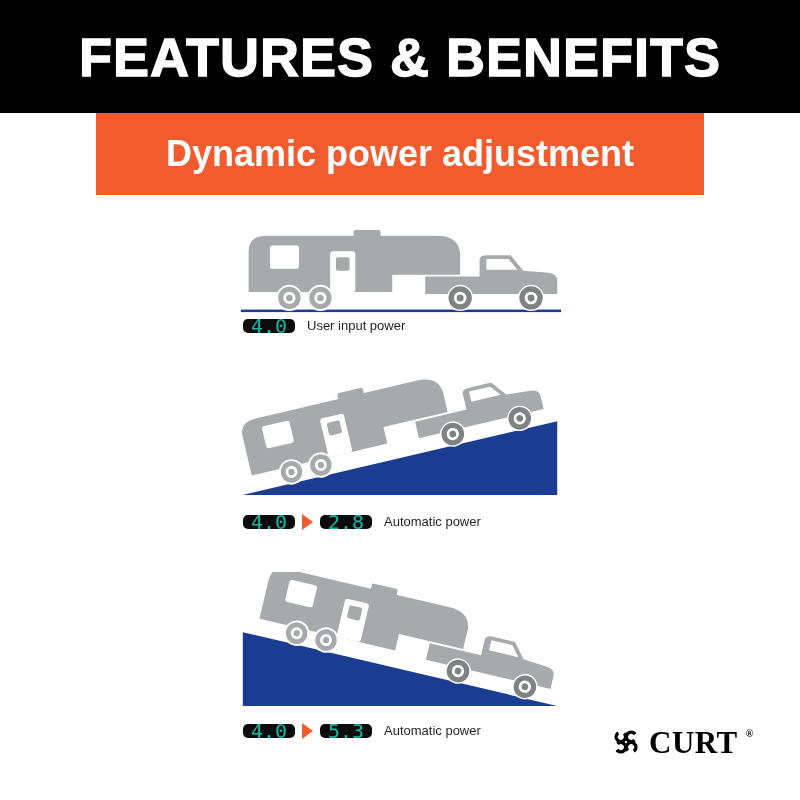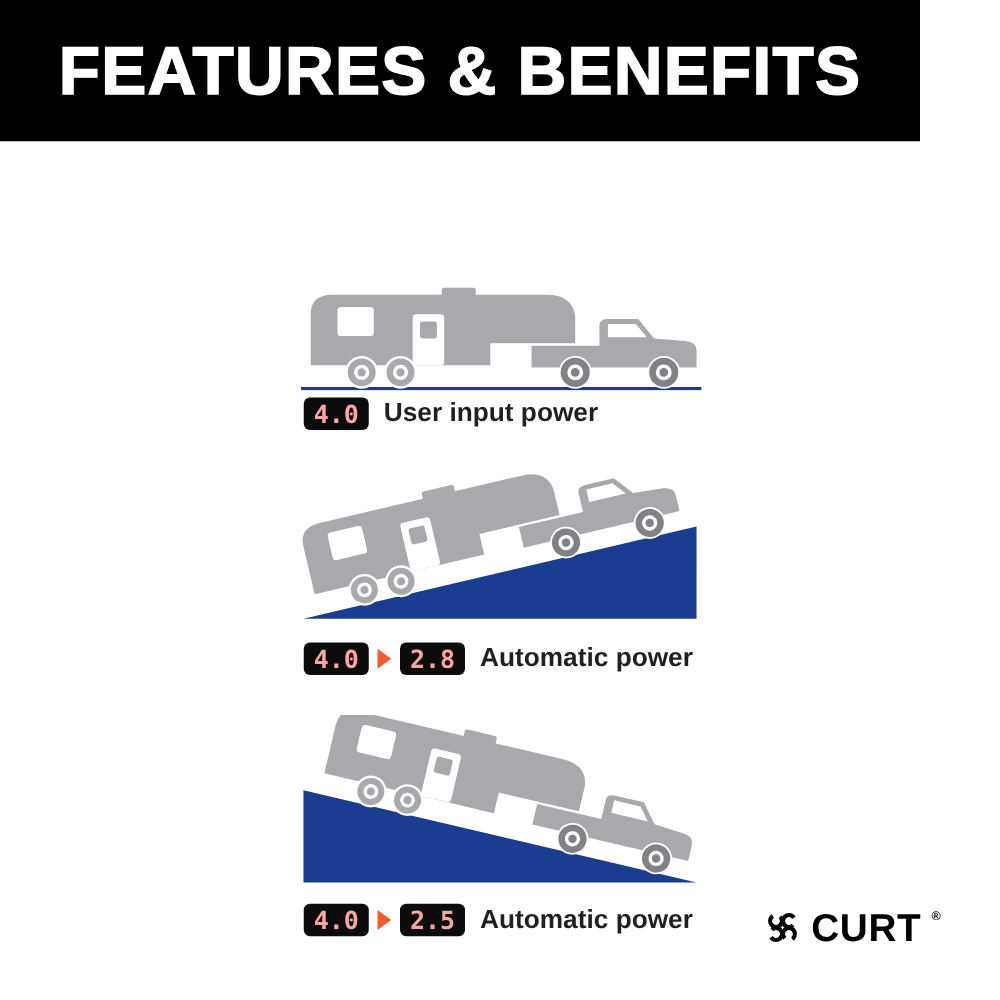--- a/index.html
+++ b/index.html
@@ -1,45 +1,45 @@
 <!DOCTYPE html>
 <html><head>
 <meta charset="utf-8">
 <style>
   html,body{margin:0;padding:0;background:#fff;}
   .canvas{position:relative;width:800px;height:800px;background:#ffffff;overflow:hidden;
           font-family:"Liberation Sans",sans-serif;}
   
-  .header{position:absolute;left:0;top:0;width:736px;height:113px;background:#000;
+  .header{position:absolute;left:0;top:0;width:800px;height:113px;background:#000;
           display:flex;align-items:center;justify-content:center;}
   .header .title{color:#fff;font-size:54px;font-weight:bold;letter-spacing:1px;
                  -webkit-text-stroke:1.3px #fff;}
   
   .banner{position:absolute;left:96px;top:113px;width:608px;height:82px;background:#F15B2D;
           display:flex;align-items:center;justify-content:center;}
   .banner .subtitle{color:#fff;font-size:36px;font-weight:bold;}
   
   .scene{position:absolute;left:235px;width:330px;}
   #scene-flat{top:230px;}
   #scene-incline{top:361px;}
   #scene-decline{top:572px;}
   
   .row{position:absolute;left:243px;display:flex;align-items:center;}
   #row-flat{top:318px;}
   #row-incline{top:514px;}
   #row-decline{top:723px;}
-  .display{width:52px;height:26px;background:#0c0c0c;border-radius:5px;flex:0 0 auto;
+  .display{width:52px;height:14px;background:#0c0c0c;border-radius:5px;flex:0 0 auto;
            display:flex;align-items:center;justify-content:center;
-           color:#fca5a5;font-family:"DejaVu Sans Mono",monospace;font-weight:bold;font-size:20px;}
+           color:#14b8a6;font-family:"DejaVu Sans Mono",monospace;font-weight:normal;font-size:20px;}
   .arrow{width:0;height:0;border-left:11px solid #F15B2D;border-top:8px solid transparent;
          border-bottom:8px solid transparent;margin:0 7px;}
-  .caption{margin-left:12px;font-size:21px;font-weight:bold;color:#231f20;line-height:1.18;}
+  .caption{margin-left:12px;font-size:13px;font-weight:normal;color:#231f20;line-height:1.18;}
   .caption span{display:block;}
   
-  .logo{position:absolute;left:610px;top:726px;display:flex;align-items:center;gap:7px;}
+  .logo{position:absolute;left:610px;top:726px;display:flex;align-items:center;gap:7px;font-family:Liberation Serif, serif;}
   .logo .brand{font-size:31px;font-weight:bold;color:#000;letter-spacing:0.5px;line-height:1;}
   .logo .reg{font-size:10px;font-weight:bold;color:#000;position:relative;top:-9px;margin-left:1px;}
 </style>
 </head>
 <body>
 
 <div class="canvas">
 
   <svg width="0" height="0" style="position:absolute" aria-hidden="true">
     <defs>
@@ -76,20 +76,23 @@
         <circle cx="232" cy="70" r="3.6" fill="#808285"></circle>
         <circle cx="305" cy="70" r="3.6" fill="#808285"></circle>
       </g>
     </defs>
   </svg>
 
   <div class="header">
     <div class="title">FEATURES &amp; BENEFITS</div>
   </div>
 
+  <div class="banner">
+    <div class="subtitle">Dynamic power adjustment</div>
+  </div>
 
   <div class="scene" id="scene-flat">
     <svg width="330" viewBox="0 0 340 90">
       <rect x="6" y="82" width="330" height="2.6" fill="#1B3D91"></rect>
       <use href="#rig"></use>
     </svg>
   </div>
 
   <div class="row" id="row-flat">
     <div class="display">4.0</div>
@@ -117,21 +120,21 @@
   <div class="scene" id="scene-decline">
     <svg width="330" viewBox="0 0 340 140">
       <polygon points="8,138 332,138 8,62" fill="#1B3D91"></polygon>
       <use href="#rig" transform="translate(8,62) rotate(13.2) scale(0.97) translate(0,-82)"></use>
     </svg>
   </div>
 
   <div class="row" id="row-decline">
     <div class="display">4.0</div>
     <div class="arrow"></div>
-    <div class="display">2.5</div>
+    <div class="display">5.3</div>
     <div class="caption">
       <span>Automatic power</span>
     </div>
   </div>
 
   <div class="logo">
     <svg width="32" height="32" viewBox="0 0 34 34">
       <g stroke="#000" stroke-width="3.6" fill="none">
         <circle cx="11.5" cy="11.5" r="5" stroke-dasharray="24 7.4" transform="rotate(-45 11.5 11.5)"></circle>
         <circle cx="22.5" cy="11.5" r="5" stroke-dasharray="24 7.4" transform="rotate(45 22.5 11.5)"></circle>

